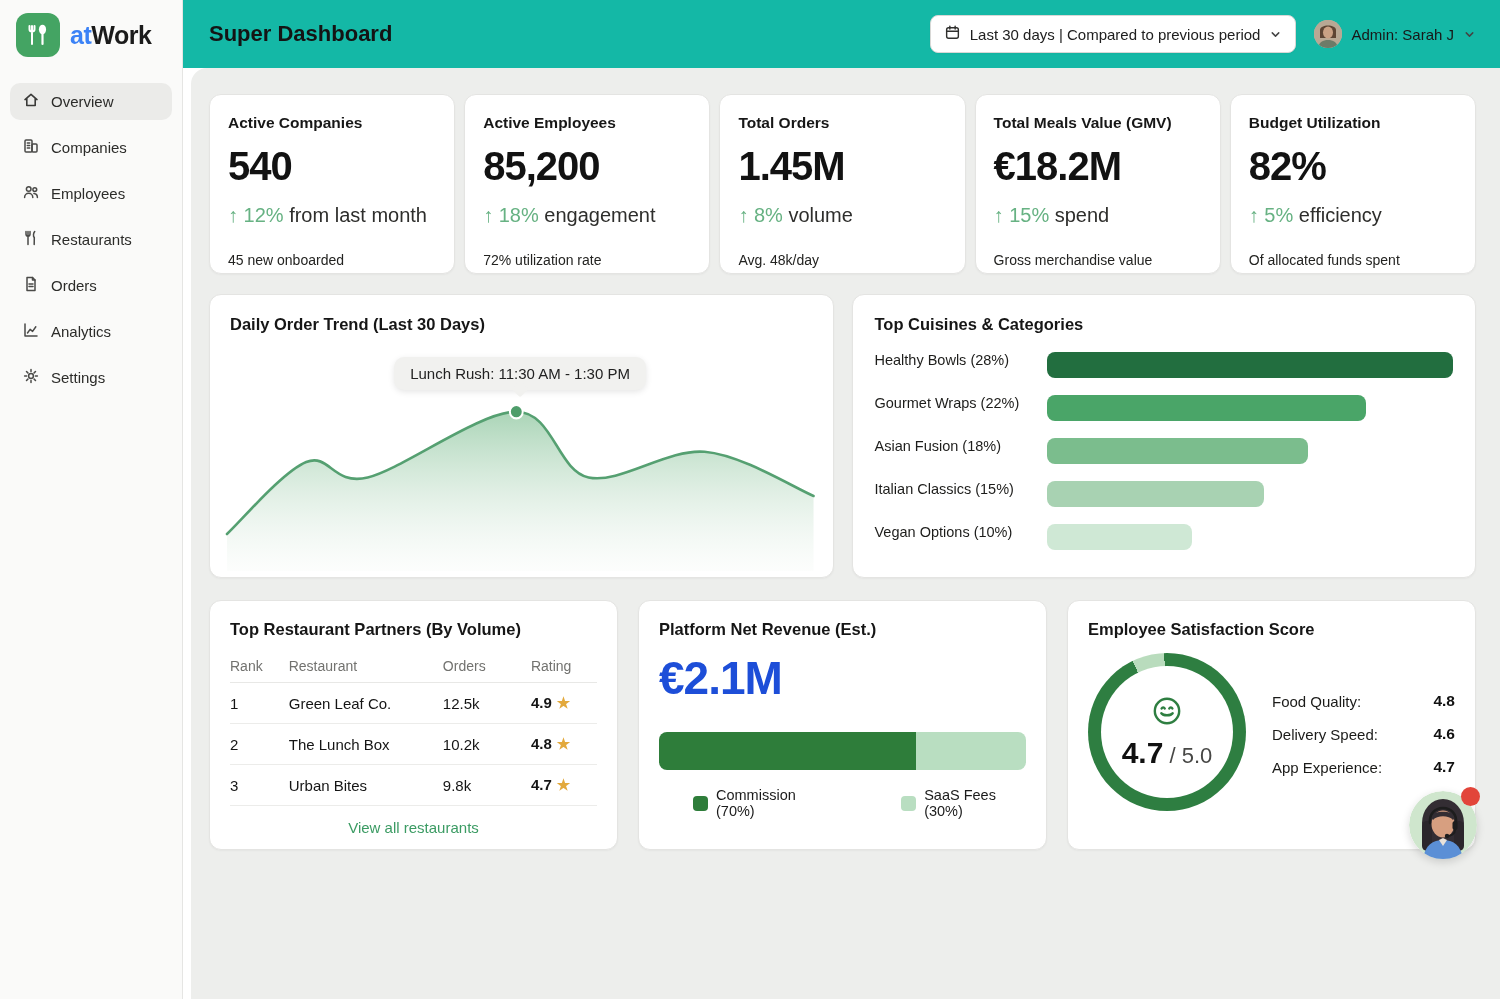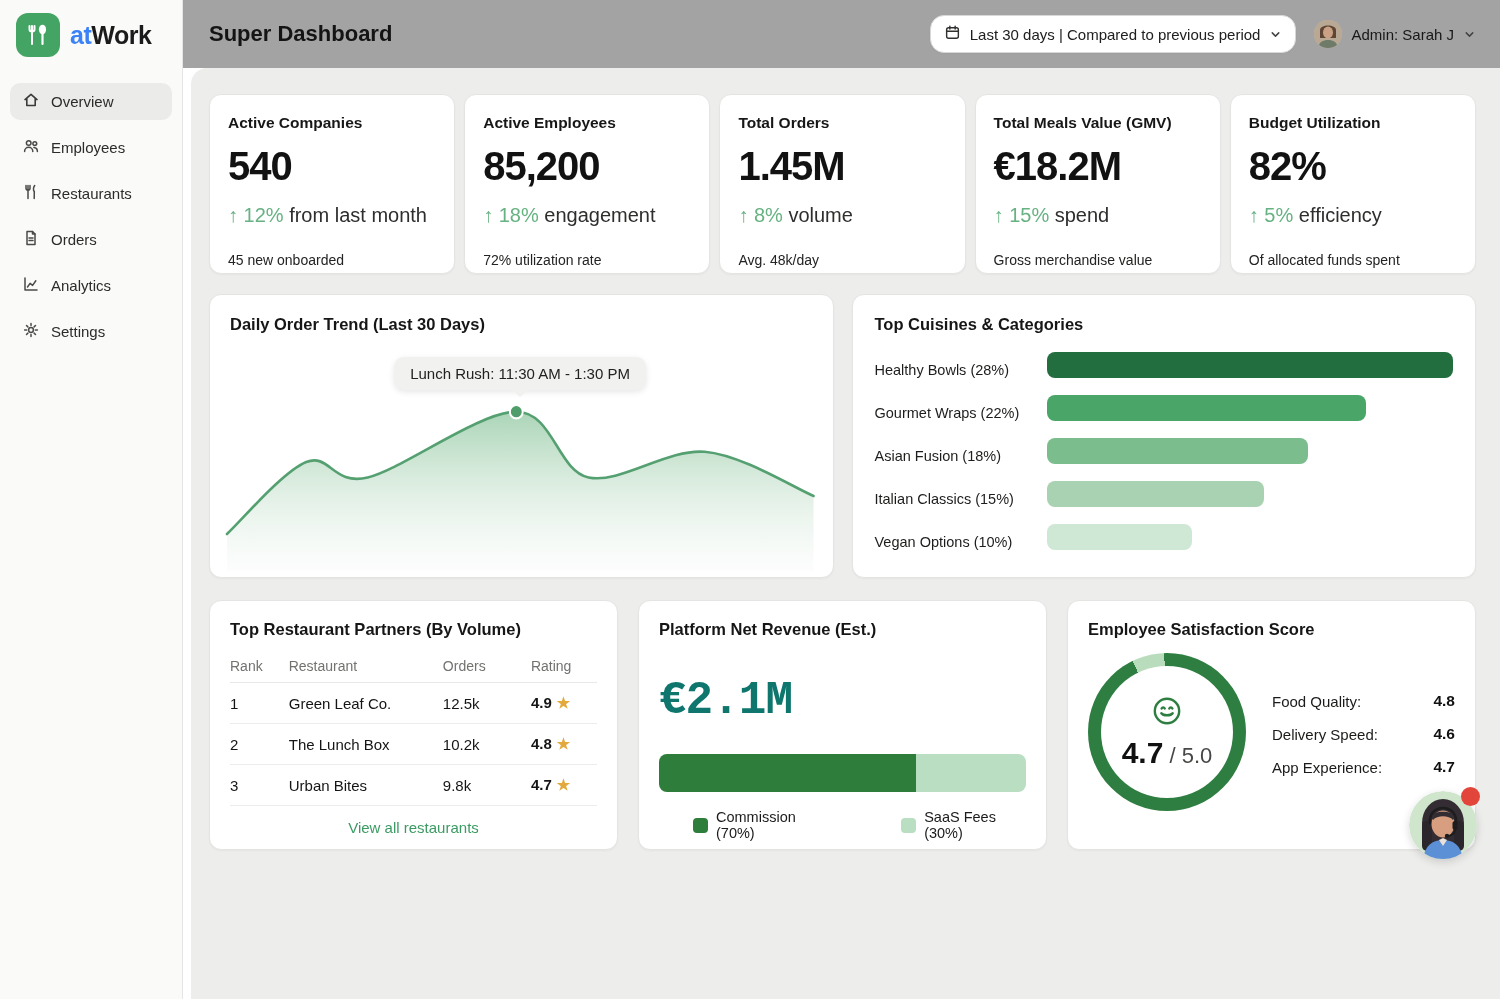--- a/index.html
+++ b/index.html
@@ -23,25 +23,25 @@
   .logo-text .lt-dark { color:#1b1b1b; }
   .nav { padding:8px 10px; display:flex; flex-direction:column; gap:9px; }
   .nav-item {
     display:flex; align-items:center; gap:11px; padding:8px 12px;
     border-radius:10px; font-size:15px; color:#2c2c2a; cursor:pointer;
   }
   .nav-item.active { background:#ebebe9; font-weight:500; }
   .nav-item svg { flex:0 0 auto; }
   
   .main { position:absolute; left:183px; top:0; right:0; bottom:0; background:#ffffff; }
-  .topbar { height:68px; display:flex; align-items:center; justify-content:space-between; padding:0 24px 0 26px; background:#a3a3a3; }
+  .topbar { height:68px; display:flex; align-items:center; justify-content:space-between; padding:0 24px 0 26px; background:#14b8a6; }
   .page-title { font-size:22px; font-weight:700; color:#141414; }
   .topbar-right { display:flex; align-items:center; gap:18px; }
   .date-pill {
-    display:flex; align-items:center; gap:9px; border:1px solid #d8d8d6; border-radius:14px;
+    display:flex; align-items:center; gap:9px; border:1px solid #d8d8d6; border-radius:8px;
     background:#fff; padding:8px 13px; font-size:15px; color:#202020; cursor:pointer;
     box-shadow:0 1px 2px rgba(0,0,0,.03);
   }
   .user-menu { display:flex; align-items:center; gap:9px; font-size:15px; color:#181818; cursor:pointer; }
   .avatar-sm { width:28px; height:28px; border-radius:50%; overflow:hidden; background:#cdb9a4; flex:0 0 auto; }
   
   .content {
     position:absolute; top:68px; left:8px; right:0; bottom:0;
     background:#edeeec; border-radius:16px 0 0 0; padding:26px 24px 0 18px; overflow:hidden;
   }
@@ -68,39 +68,39 @@
     position:absolute; left:49.8%; top:10px; transform:translateX(-50%);
     background:#f1f1ef; border-radius:10px; padding:8px 16px; white-space:nowrap;
     font-size:15px; font-weight:500; color:#222; box-shadow:0 2px 6px rgba(0,0,0,.10);
   }
   .tooltip::after {
     content:""; position:absolute; left:50%; bottom:-5px; width:12px; height:12px;
     background:#f1f1ef; transform:translateX(-50%) rotate(45deg); border-radius:2px;
   }
   .cuisine-card { height:284px; padding:20px 22px; }
   .cuisine-rows { margin-top:18px; display:flex; flex-direction:column; gap:17px; }
-  .cuisine-row { display:flex; align-items:flex-end; gap:14px; }
+  .cuisine-row { display:flex; align-items:flex-start; gap:14px; }
   .cuisine-label { width:158px; flex:0 0 auto; font-size:14.5px; color:#1d1d1b; }
   .cuisine-track { flex:1; height:26px; position:relative; }
   .cuisine-bar { height:26px; border-radius:8px; }
   
   .row3 { display:grid; grid-template-columns:1fr 1fr 1fr; gap:20px; margin-top:22px; }
   .row3 .card { height:250px; padding:19px 20px; }
   table.partners { width:100%; border-collapse:collapse; margin-top:10px; }
   table.partners th {
     text-align:left; font-size:14px; font-weight:400; color:#72726f;
     padding:9px 0 8px; border-bottom:1px solid #e8e8e6;
   }
   table.partners td { font-size:15px; color:#151515; padding:11px 0; border-bottom:1px solid #ececea; }
   table.partners th:nth-child(3), table.partners td:nth-child(3) { text-align:left; }
   .col-rank { width:16%; } .col-rest { width:42%; } .col-ord { width:24%; } .col-rate { width:18%; }
   td.rating-cell { font-weight:700; white-space:nowrap; }
   .star { color:#e3a93c; font-size:15px; margin-left:5px; }
   .view-all { text-align:center; margin-top:13px; font-size:15px; font-weight:500; color:#3b9b63; cursor:pointer; }
-  .rev-value { font-size:46px; font-weight:700; letter-spacing:-1px; color:#0f766e; margin-top:36px;font-family:Liberation Mono, monospace; }
+  .rev-value { font-size:46px; font-weight:700; letter-spacing:-1px; color:#1d4ed8; margin-top:12px; }
   .rev-bar { display:flex; height:38px; border-radius:8px; overflow:hidden; margin-top:27px; }
   .rev-seg { height:100%; }
   .rev-legend { display:flex; gap:42px; margin-top:17px; }
   .legend-item { display:flex; align-items:center; gap:8px; font-size:14.5px; color:#1b1b1b;margin-left:34px; }
   .legend-swatch { width:15px; height:15px; border-radius:4px; flex:0 0 auto; }
   
   .sat-body { display:flex; align-items:center; gap:26px; margin-top:14px; }
   .donut {
     width:158px; height:158px; border-radius:50%; position:relative; flex:0 0 auto;
     background:conic-gradient(from -26deg, #b9dcbd 0deg 24deg, #2e7e41 24deg 360deg);
@@ -143,20 +143,28 @@
       </svg>
     </div>
     <div class="logo-text"><span class="lt-green">at</span><span class="lt-dark">Work</span></div>
   </div>
   <nav class="nav">
     <div class="nav-item active">
       <span><svg width="18" height="18" viewBox="0 0 18 18" fill="none" stroke="#3a3a38" stroke-width="1.6" stroke-linecap="round" stroke-linejoin="round">
             <path d="M3 8.6 9 3.4l6 5.2M4.8 7.6v6.9h8.4V7.6"></path>
           </svg></span>
       <span>Overview</span>
+    </div>
+    <div class="nav-item">
+      <span><svg width="18" height="18" viewBox="0 0 18 18" fill="none" stroke="#4a4a48" stroke-width="1.5" stroke-linecap="round">
+            <rect x="3" y="3" width="7" height="12" rx="1"></rect>
+            <rect x="10" y="7" width="5" height="8" rx="1"></rect>
+            <path d="M5.3 6h2.4M5.3 8.5h2.4M5.3 11h2.4"></path>
+          </svg></span>
+      <span>Companies</span>
     </div>
     <div class="nav-item">
       <span><svg width="18" height="18" viewBox="0 0 18 18" fill="none" stroke="#4a4a48" stroke-width="1.5" stroke-linecap="round">
             <circle cx="6.7" cy="6" r="2.3"></circle>
             <path d="M2.6 14.4c0-2.3 1.8-4.1 4.1-4.1s4.1 1.8 4.1 4.1"></path>
             <circle cx="12.8" cy="6.6" r="1.9"></circle>
             <path d="M11.9 10.5c2 .2 3.5 1.9 3.5 3.9"></path>
           </svg></span>
       <span>Employees</span>
     </div>

